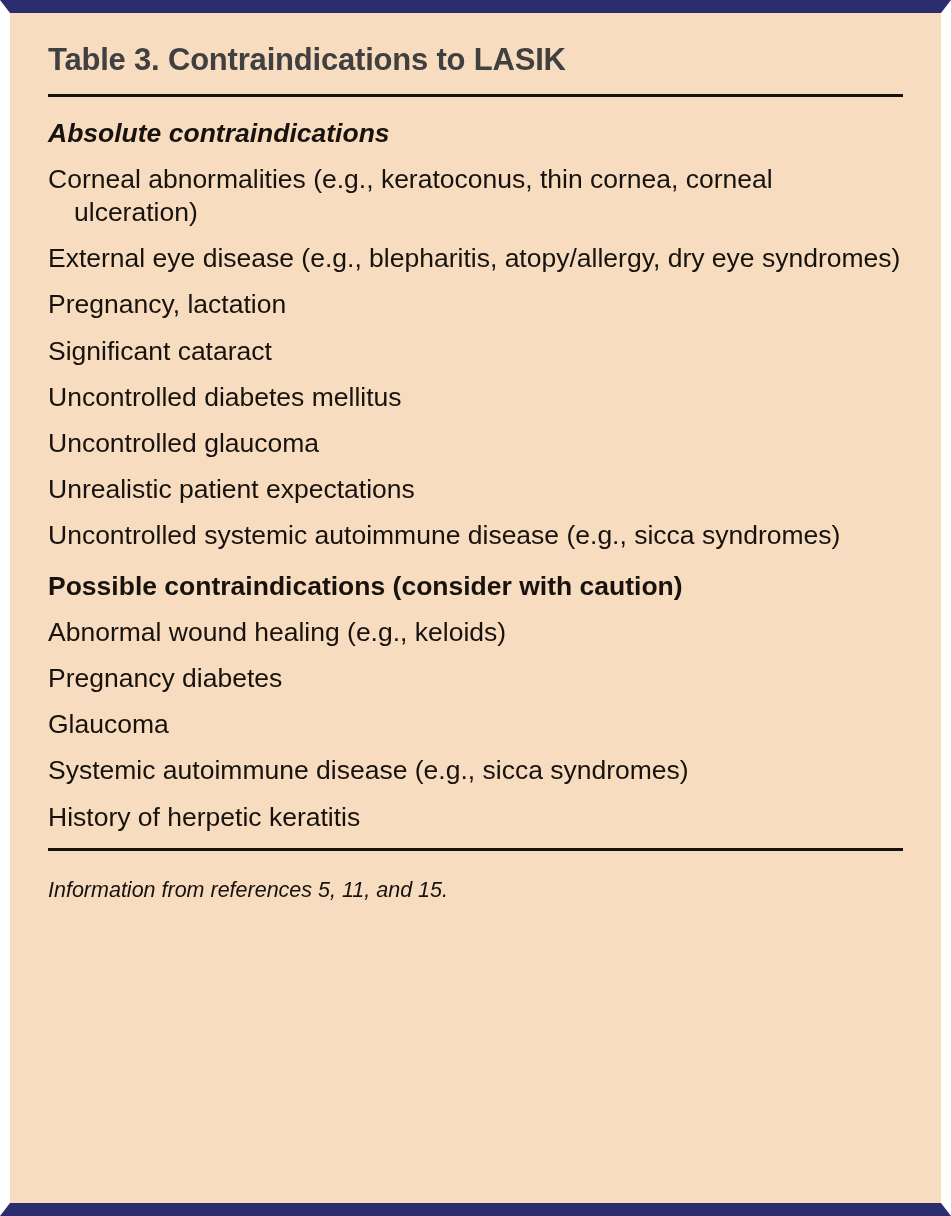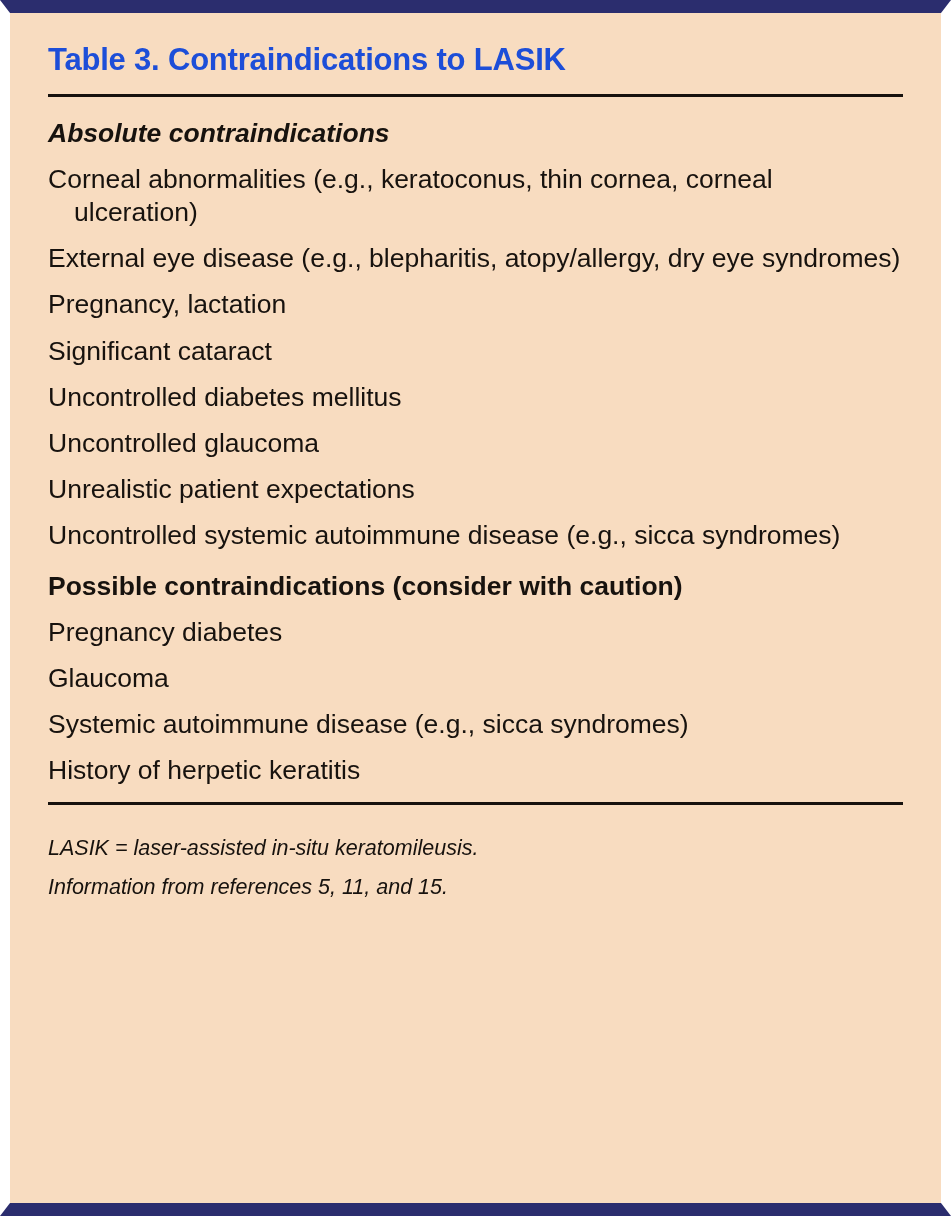--- a/index.html
+++ b/index.html
@@ -29,21 +29,21 @@
   .inner {
     flex: 1;
     padding: 22px 38px 10px 38px;
     box-sizing: border-box;
     display: flex;
     flex-direction: column;
   }
   .table-title {
     font-size: 31px;
     font-weight: bold;
-    color: #1d4ed8;
+    color: #404040;
     letter-spacing: -0.2px;
     line-height: 1.2;
     margin: 6px 0 0 0;
   }
   .rule {
     border: none;
     border-top: 3px solid #17120e;
     margin: 16px 0 0 0;
     width: 100%;
   }
@@ -104,28 +104,28 @@
       <div class="entry">Corneal abnormalities (e.g., keratoconus, thin cornea, corneal ulceration)</div>
       <div class="entry">External eye disease (e.g., blepharitis, atopy/allergy, dry eye syndromes)</div>
       <div class="entry">Pregnancy, lactation</div>
       <div class="entry">Significant cataract</div>
       <div class="entry">Uncontrolled diabetes mellitus</div>
       <div class="entry">Uncontrolled glaucoma</div>
       <div class="entry">Unrealistic patient expectations</div>
       <div class="entry">Uncontrolled systemic autoimmune disease (e.g., sicca syndromes)</div>
 
       <div class="section-head">Possible contraindications (consider with caution)</div>
+      <div class="entry">Abnormal wound healing (e.g., keloids)</div>
       <div class="entry">Pregnancy diabetes</div>
       <div class="entry">Glaucoma</div>
       <div class="entry">Systemic autoimmune disease (e.g., sicca syndromes)</div>
       <div class="entry">History of herpetic keratitis</div>
 
     </div>
 
     <hr class="rule bottom">
 
     <div class="footnotes">
-      <div class="footnote first">LASIK = laser-assisted in-situ keratomileusis.</div>
       <div class="footnote">Information from references 5, 11, and 15.</div>
     </div>
 
   </div>
 </div>
 
 </body></html>

